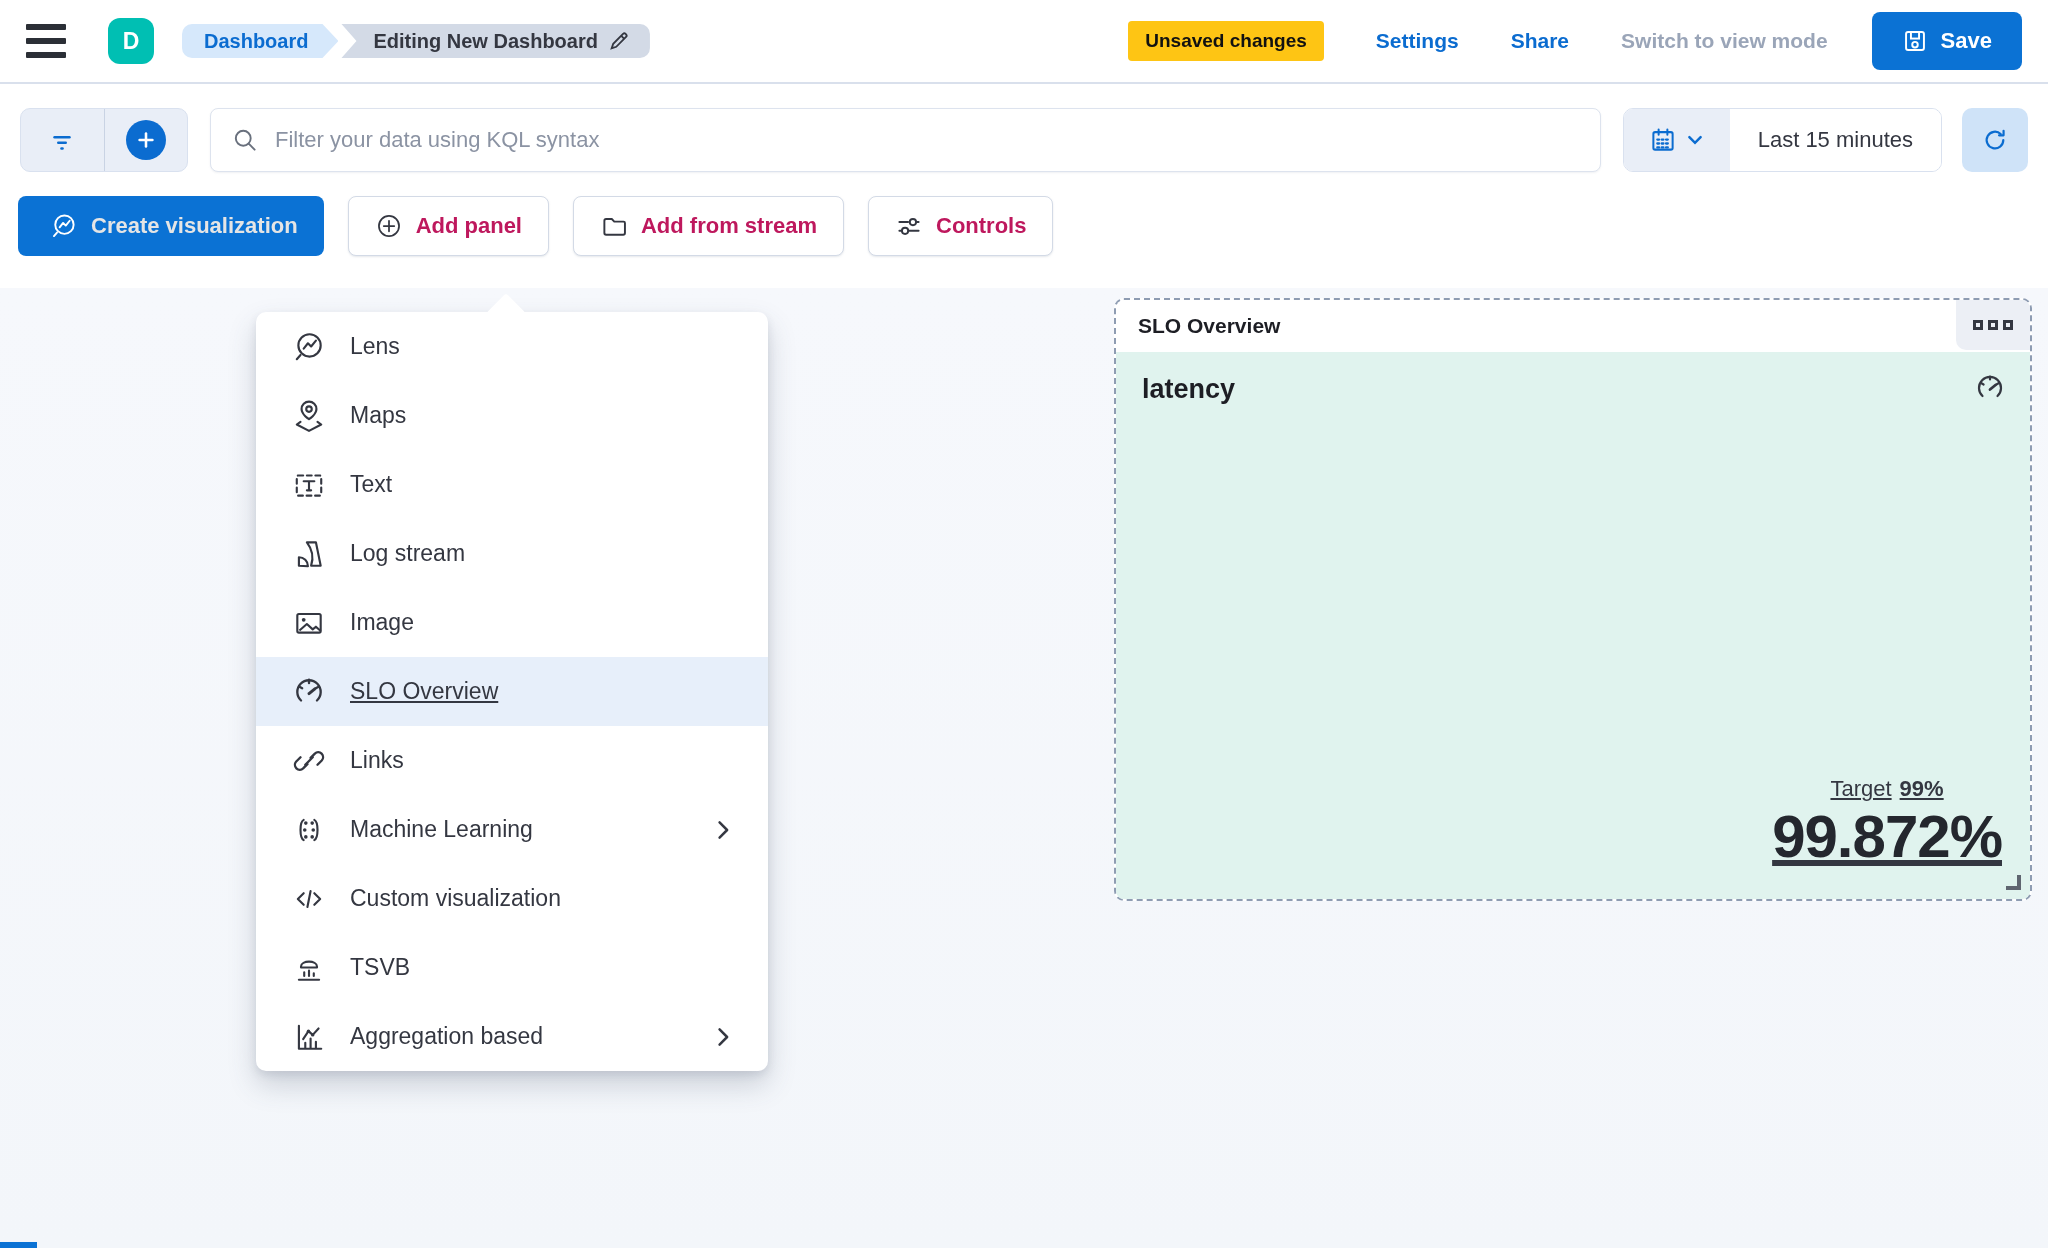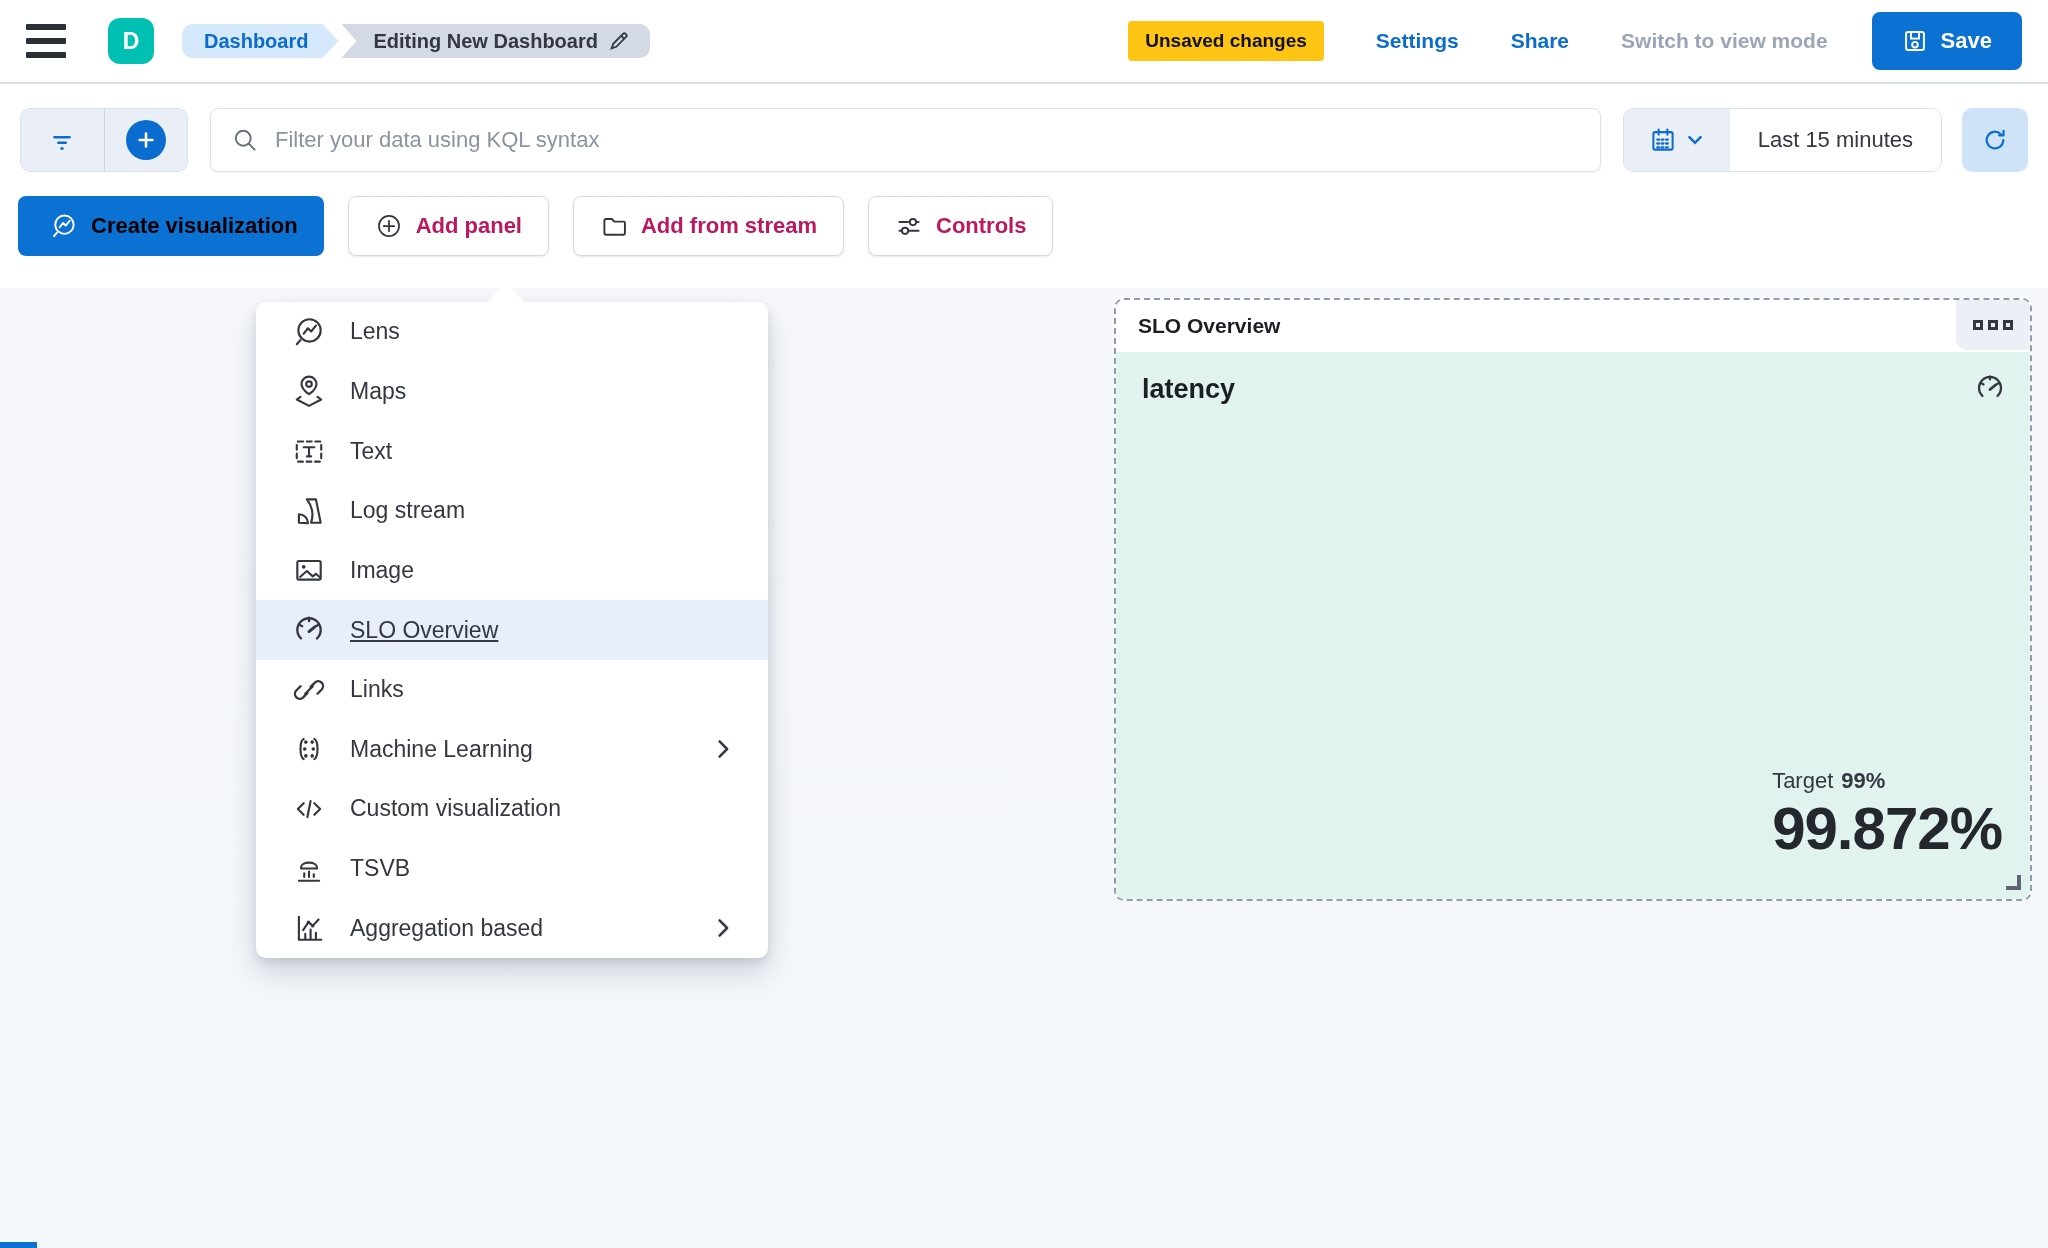--- a/index.html
+++ b/index.html
@@ -76,30 +76,30 @@
     font-size:22px; color:#343741; display:flex; align-items:center; white-space:nowrap; }
   .btn-refresh { width:66px; height:64px; margin-left:20px; background:#cfe3f8; border:none; cursor:pointer;
     border-radius:10px; display:flex; align-items:center; justify-content:center; }
 
   
   .actionsrow { height:92px; background:#fff; display:flex; align-items:flex-start; padding:0 18px; gap:24px; }
   .btn-primary, .btn-secondary {
     height:60px; border-radius:8px; display:flex; align-items:center; gap:13px; cursor:pointer;
     font-family:inherit; font-size:22px; font-weight:600; padding:0 26px;
   }
-  .btn-primary { background:#0b72d4; border:none; color:#000000;padding-left:32px; }
+  .btn-primary { background:#0b72d4; border:none; color:#e5e5e5;padding-left:32px; }
   .btn-secondary { background:#fff; border:1px solid #d3dae6; color:#be185d;
     box-shadow:0 1px 2px rgba(152,162,179,.25); }
 
   
   .canvas { position:relative; height:960px; background:linear-gradient(180deg,#f6f8fc 0%,#f3f6fa 100%); }
 
   
   .menu-popup {
-    position:absolute; left:256px; top:14px; width:512px; height:656px;
+    position:absolute; left:256px; top:24px; width:512px; height:759px;
     background:#fff; border-radius:10px;
     box-shadow:0 14px 28px rgba(65,78,101,.22), 0 4px 8px rgba(65,78,101,.12);
   }
   .menu-popup .arrow {
     position:absolute; top:-13px; left:236px; width:28px; height:28px; background:#fff;
     transform:rotate(45deg); border-radius:3px;
   }
   .menu-list { list-style:none; height:100%; display:flex; flex-direction:column; position:relative; }
   .menu-item {
     flex:1; display:flex; align-items:center; padding:0 34px 0 36px; gap:24px; cursor:pointer;
@@ -122,21 +122,21 @@
     position:absolute; top:0; right:0; width:74px; height:50px; background:#eceff5;
     border-radius:0 8px 0 10px; border:none; cursor:pointer;
     display:flex; align-items:center; justify-content:center; gap:5px;
   }
   .hover-actions i { width:10px; height:10px; border:3px solid #343741; display:block; }
   .slo-body {
     flex:1; background:#e0f3ee; border-radius:0 0 8px 8px; position:relative; padding:22px 26px;
   }
   .slo-name { font-size:27px; font-weight:700; color:#1d1e24; }
   .slo-gauge-icon { position:absolute; top:20px; right:24px; }
-  .slo-metrics { position:absolute; right:28px; bottom:36px; text-align:left; }
+  .slo-metrics { position:absolute; right:28px; bottom:28px; text-align:center;text-decoration:underline; }
   .slo-target { font-size:22px; color:#343741; }
   .slo-target b { margin-left:8px; }
   .slo-value { font-size:60px; font-weight:700; color:#24272e; letter-spacing:-1px; line-height:1.15; }
   .resize-handle {
     position:absolute; right:9px; bottom:9px; width:15px; height:15px;
     border-right:4px solid #5f6570; border-bottom:4px solid #5f6570; cursor:nwse-resize;
   }
 
   .blue-fragment { position:absolute; left:0; bottom:0; width:37px; height:6px; background:#0b72d4; }
 

